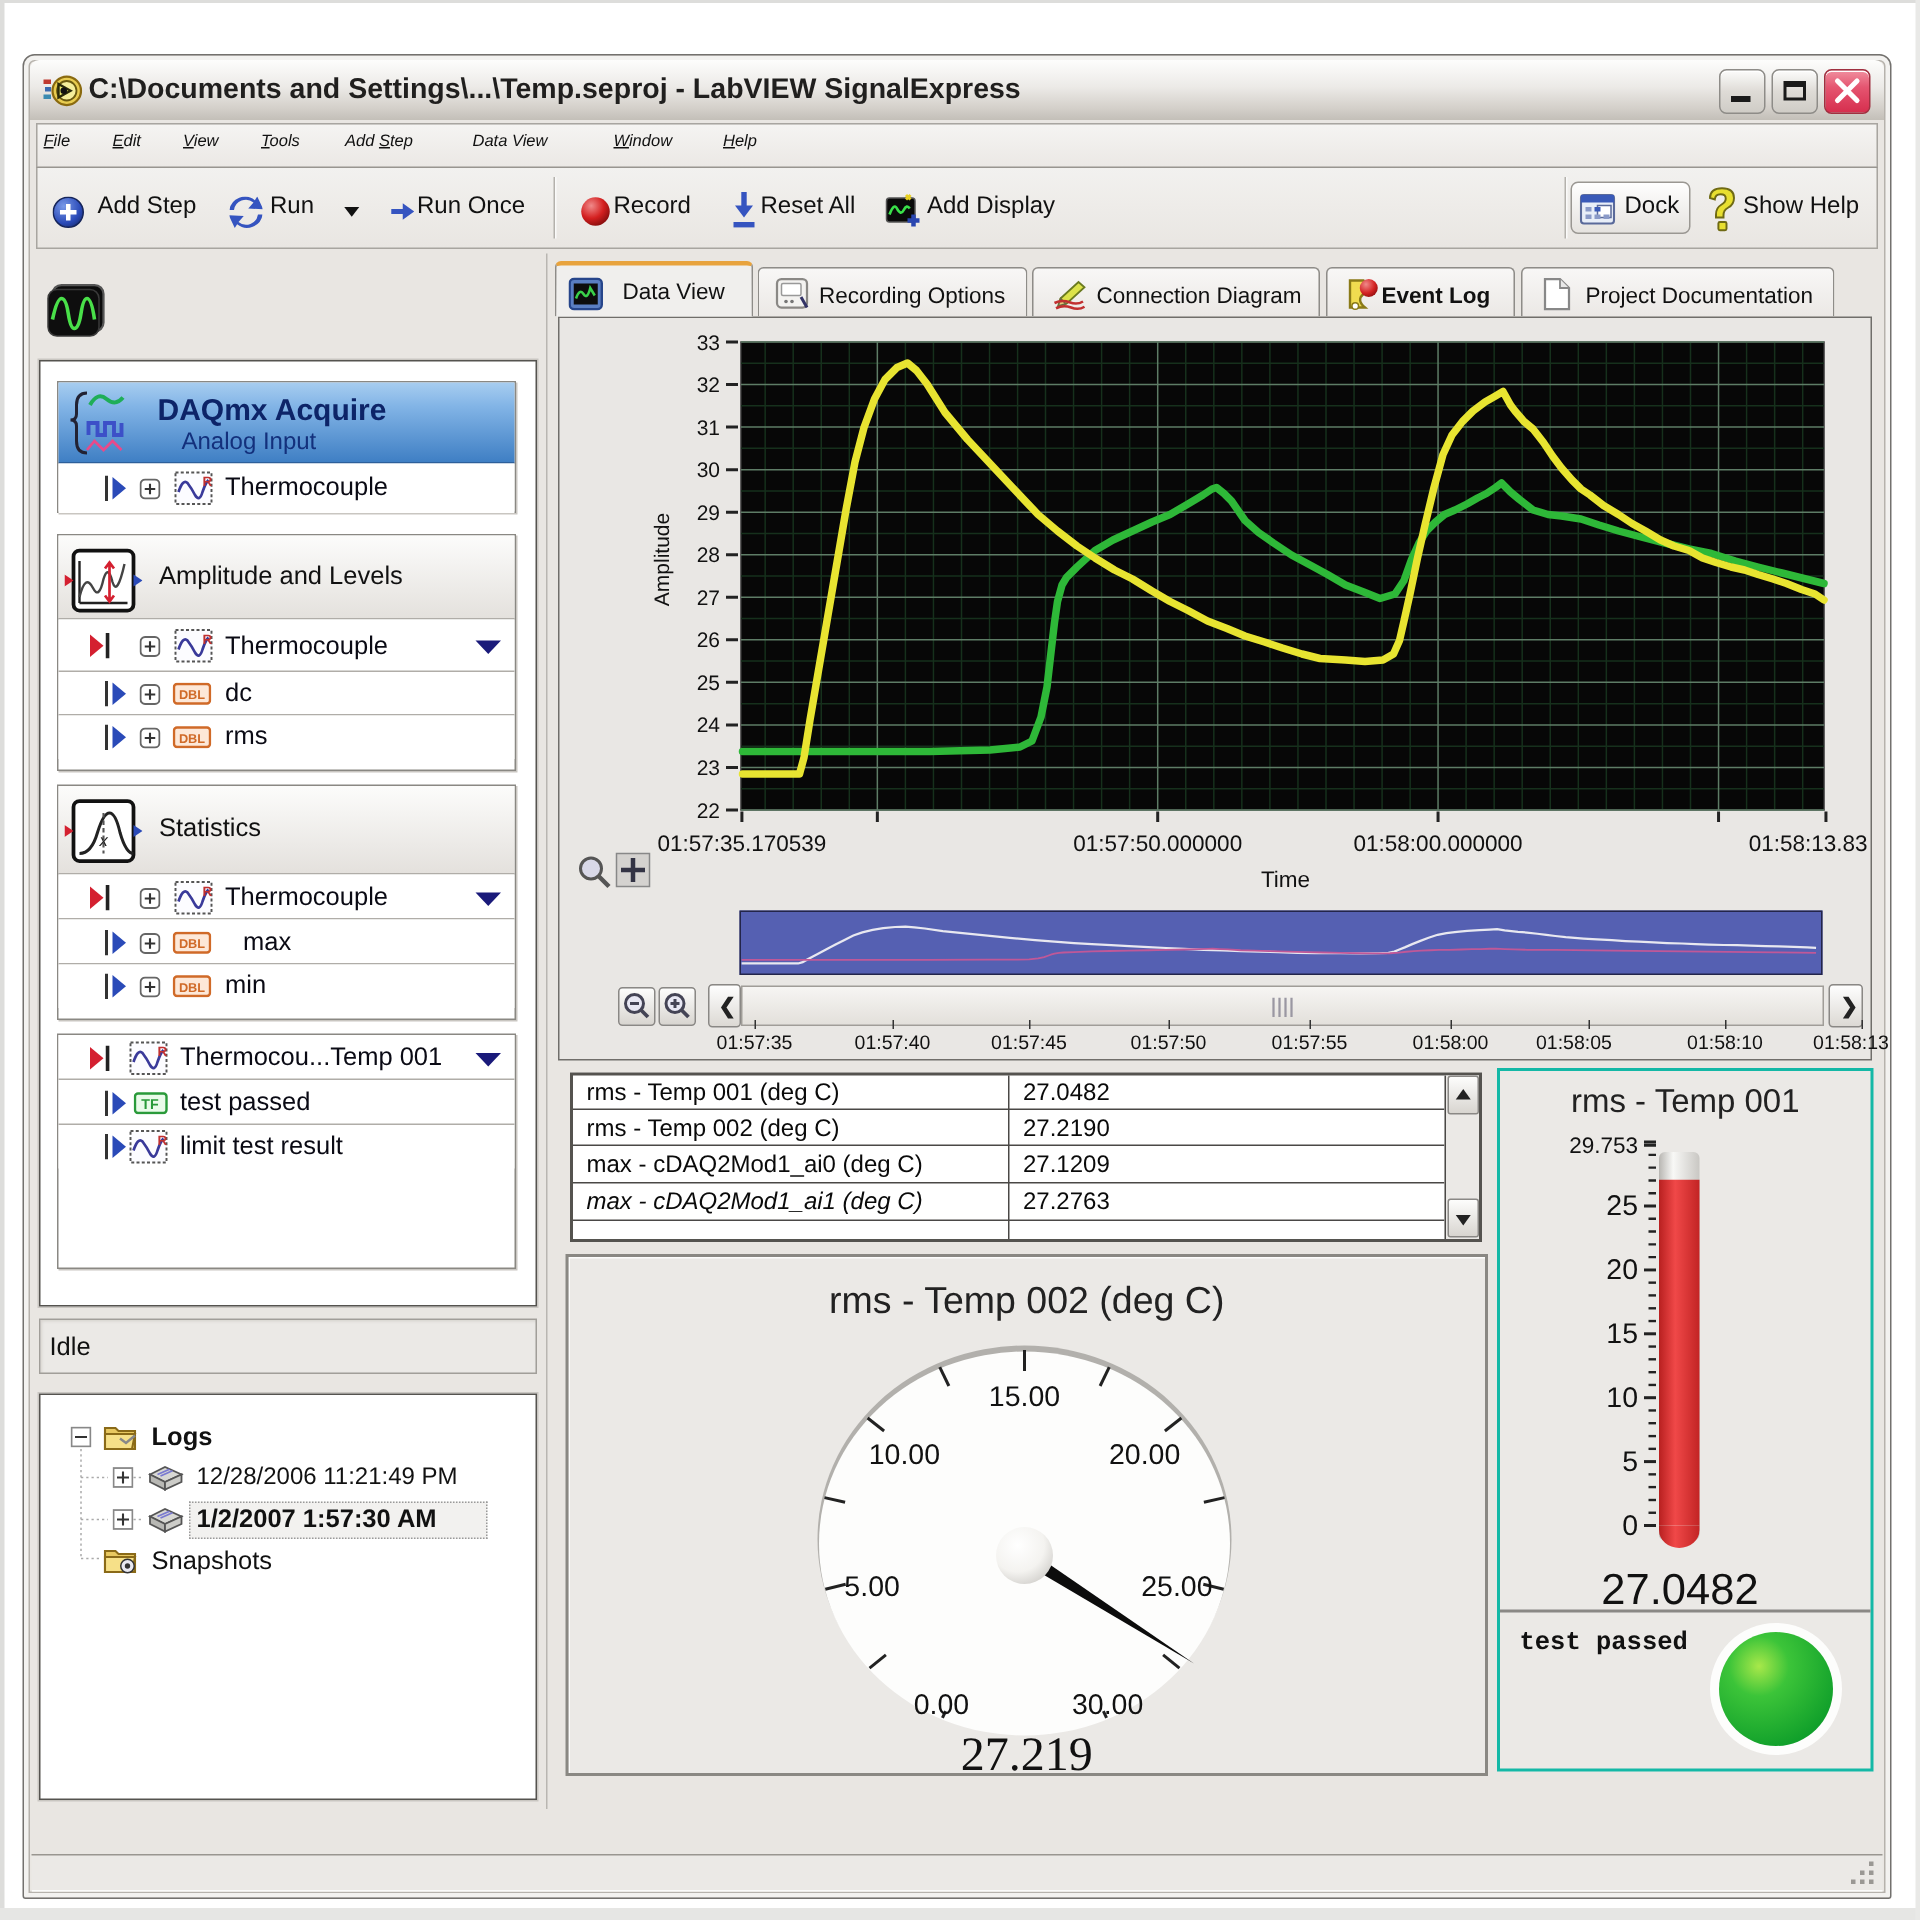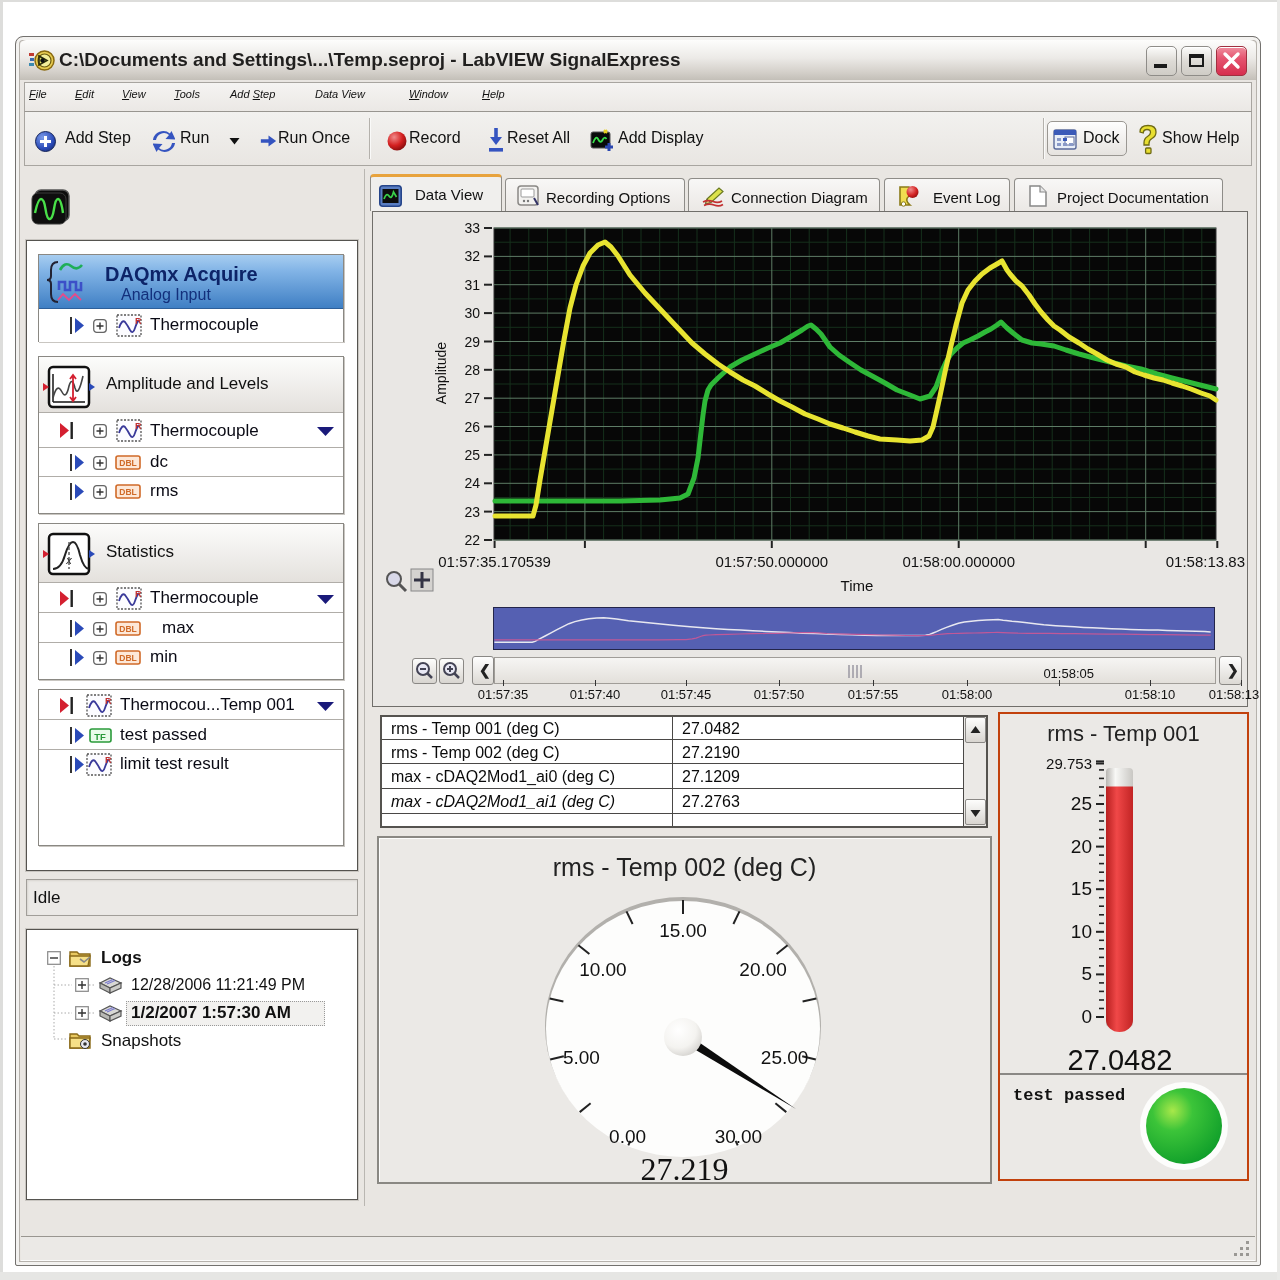--- a/index.html
+++ b/index.html
@@ -39,21 +39,21 @@
 .step-row:last-child { border-bottom:none; }
 .row-label { position:absolute; font-size:17px; color:#0a0a14; }
 #idlebar { position:absolute; left:10px; top:842px; width:332px; height:37px; background:#ebe9e6; border:1px solid #a19e99; box-shadow:inset 1px 1px 2px #d8d5d0; }
 #logs { position:absolute; left:10px; top:892px; width:332px; height:271px; background:#fff; border:1px solid #55534f; box-shadow:0 0 0 1px #c9c6c1; }
 
 #main { position:absolute; left:352px; top:130px; width:899px; height:1075px; }
 .tab { position:absolute; top:11px; height:33px; background:linear-gradient(#f8f7f6,#ebe8e5); border:1px solid #8e8c88; border-bottom:none; border-radius:4px 4px 0 0; font-size:15px; color:#111; }
 .tab.active { top:7px; height:37px; background:#f0efed; border-top:3px solid #e8a33d; z-index:5; }
 #chartbox { position:absolute; left:4px; top:44px; width:876px; height:496px; background:#e9e7e4; border:1px solid #706e6a; }
 #tablebox { position:absolute; left:12px; top:548px; width:608px; height:113px; background:#fff; border:2px solid #55534f; }
-#rightbox { position:absolute; left:630px; top:545px; width:251px; height:469px; background:#ebe9e6; border:2px solid #c2410c; }
+#rightbox { position:absolute; left:630px; top:545px; width:251px; height:469px; background:#ebe9e6; border:2px solid #14b8a6; }
 #gaugebox { position:absolute; left:9px; top:669px; width:615px; height:348px; background:#ebe9e6; border:2px solid #8a8883; box-shadow:inset 1px 1px 0 #fdfdfc; }
 .trow { position:absolute; font-size:16px; color:#0a0a0a; }
 .tmlab { position:absolute; font-size:13px; color:#111; }
 </style>
 </head>
 <body>
 <div id="page">
 <div class="edge" style="left:0;top:0;width:1280px;height:2px;"></div>
 <div class="edge" style="left:0;top:0;width:3px;height:1280px;"></div>
 <div class="edge" style="left:0;top:1272px;width:1280px;height:8px;background:#e6e6e4;"></div>
@@ -457,21 +457,21 @@
             <circle cx="8.5" cy="20" r="2.2" fill="#fff" stroke="#8a7a18" stroke-width="1"></circle>
             <defs>
               <radialGradient id="evr" cx="0.35" cy="0.3" r="0.8">
                 <stop offset="0" stop-color="#f08a8a"></stop>
                 <stop offset="0.6" stop-color="#d42424"></stop>
                 <stop offset="1" stop-color="#8a0c0c"></stop>
               </radialGradient>
             </defs>
             <circle cx="17.5" cy="8" r="6" fill="url(#evr)"></circle>
           </svg>
-      <span style="position:absolute;left:48px;top:10px;">Event Log</span>
+      <span style="position:absolute;left:36px;top:10px;font-weight:bold;">Event Log</span>
         </div>
     <div class="tab" style="left:646px;width:209px;">
       <svg style="position:absolute;left:12px;top:5px;" width="22" height="24" viewBox="0 0 22 24">
             <path d="M3 2 h10 l6 6 v14 h-16 z" fill="#fff" stroke="#888" stroke-width="1.5"></path>
             <path d="M13 2 v6 h6" fill="#e8e8e8" stroke="#888" stroke-width="1.2"></path>
           </svg>
       <span style="position:absolute;left:42px;top:10px;">Project Documentation</span>
         </div>
     <div id="chartbox">
 <svg width="874" height="494" viewBox="0 0 874 494" style="position:absolute;left:0;top:0;">
@@ -625,21 +625,21 @@
 <div class="tmlab" style="left:187px;top:475px;width:70px;text-align:center;">01:57:40</div>
 <div class="abs" style="left:313px;top:468px;width:1px;height:6px;background:#333;"></div>
 <div class="tmlab" style="left:278px;top:475px;width:70px;text-align:center;">01:57:45</div>
 <div class="abs" style="left:406px;top:468px;width:1px;height:6px;background:#333;"></div>
 <div class="tmlab" style="left:371px;top:475px;width:70px;text-align:center;">01:57:50</div>
 <div class="abs" style="left:500px;top:468px;width:1px;height:6px;background:#333;"></div>
 <div class="tmlab" style="left:465px;top:475px;width:70px;text-align:center;">01:57:55</div>
 <div class="abs" style="left:594px;top:468px;width:1px;height:6px;background:#333;"></div>
 <div class="tmlab" style="left:559px;top:475px;width:70px;text-align:center;">01:58:00</div>
 <div class="abs" style="left:686px;top:468px;width:1px;height:6px;background:#333;"></div>
-<div class="tmlab" style="left:651px;top:454px;width:70px;text-align:right;">01:58:05</div>
+<div class="tmlab" style="left:651px;top:475px;width:70px;text-align:left;">01:58:05</div>
 <div class="abs" style="left:777px;top:468px;width:1px;height:6px;background:#333;"></div>
 <div class="tmlab" style="left:742px;top:475px;width:70px;text-align:center;">01:58:10</div>
 <div class="abs" style="left:868px;top:468px;width:1px;height:6px;background:#333;"></div>
 <div class="tmlab" style="left:826px;top:475px;width:70px;text-align:center;">01:58:13</div>
 </div>
     <div id="tablebox">
 <div class="abs" style="left:0;top:0px;width:581px;height:23px;border-bottom:1px solid #4a4846;"></div>
 <div class="trow" style="left:9px;top:3px;">rms - Temp 001 (deg C)</div>
 <div class="trow" style="left:300px;top:3px;">27.0482</div>
 <div class="abs" style="left:0;top:24px;width:581px;height:23px;border-bottom:1px solid #4a4846;"></div>

